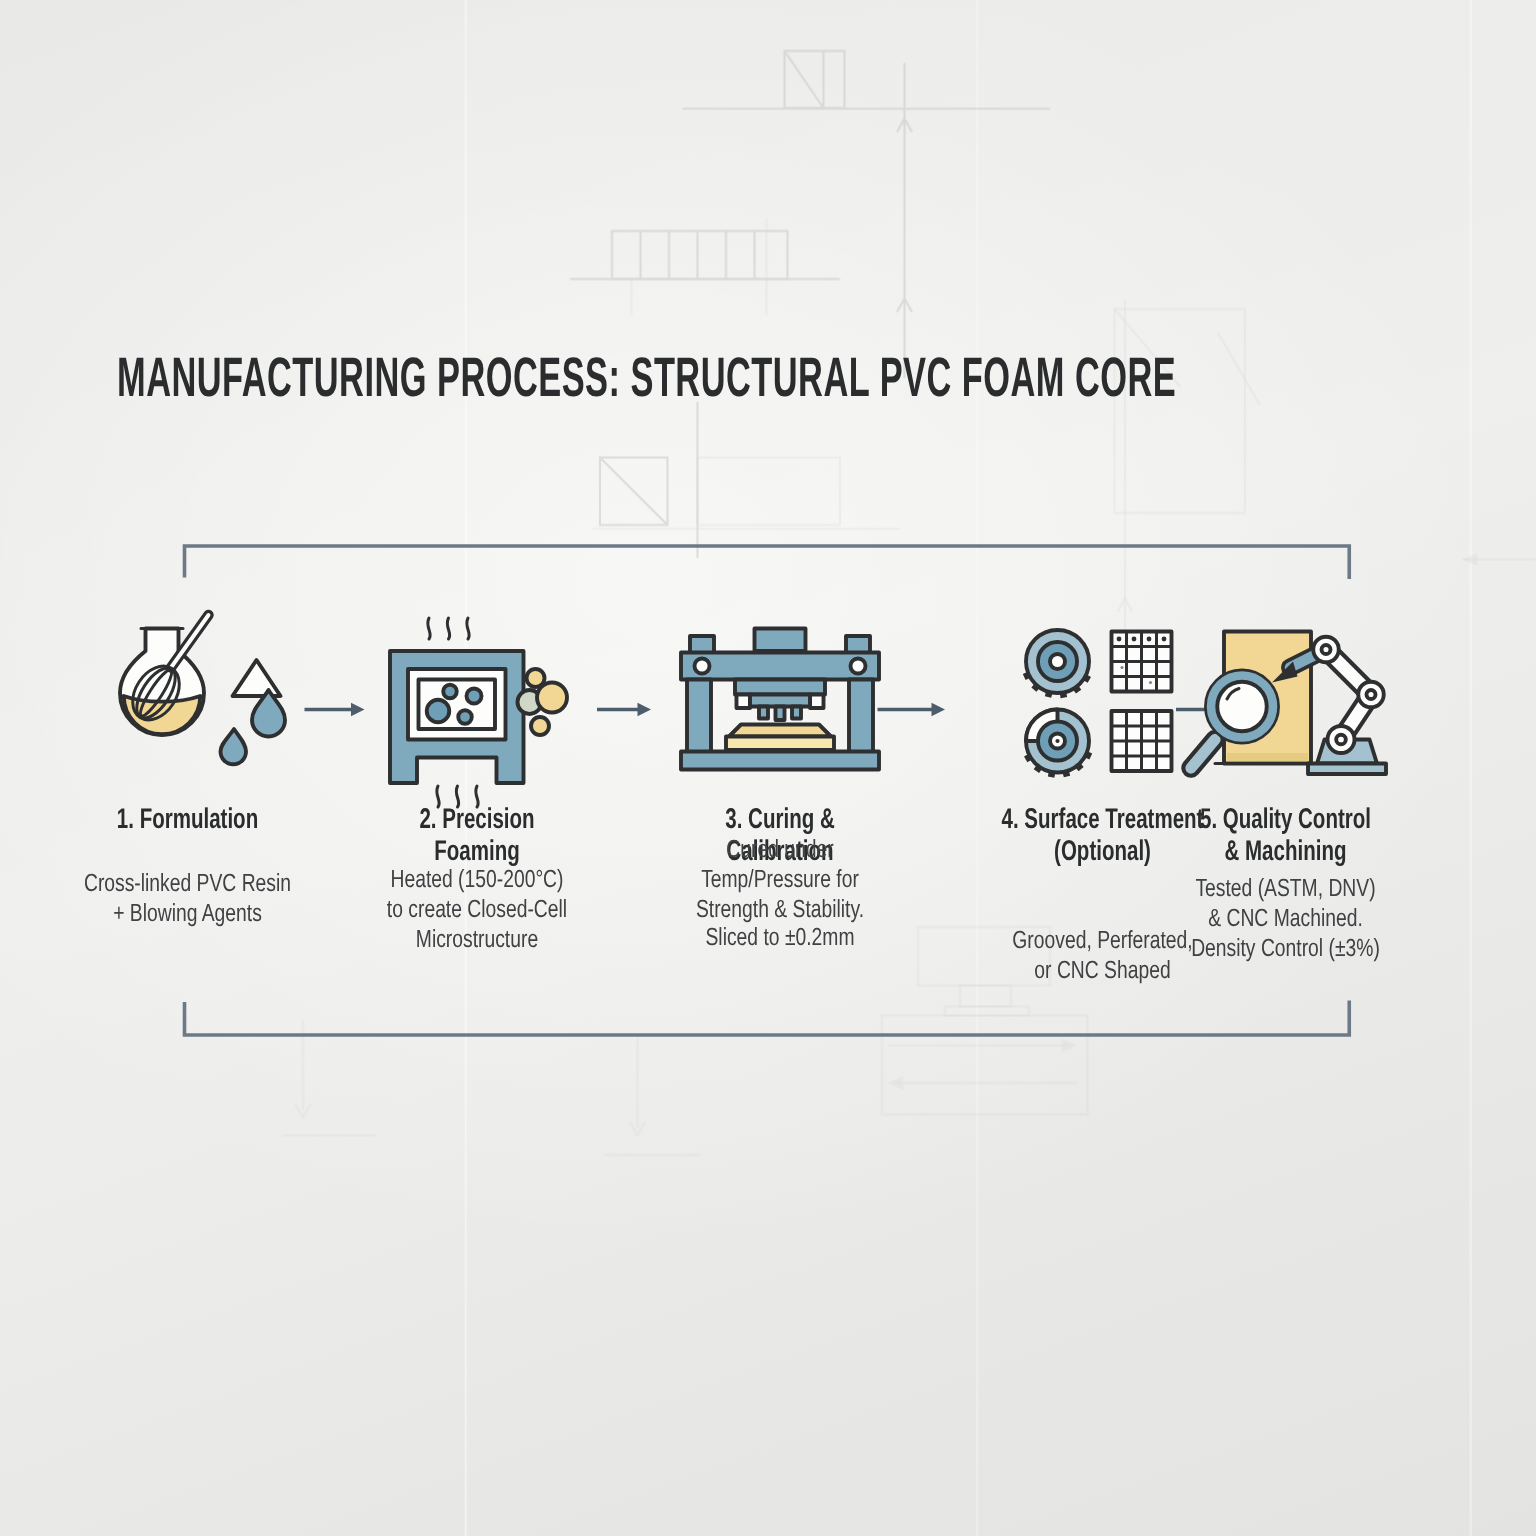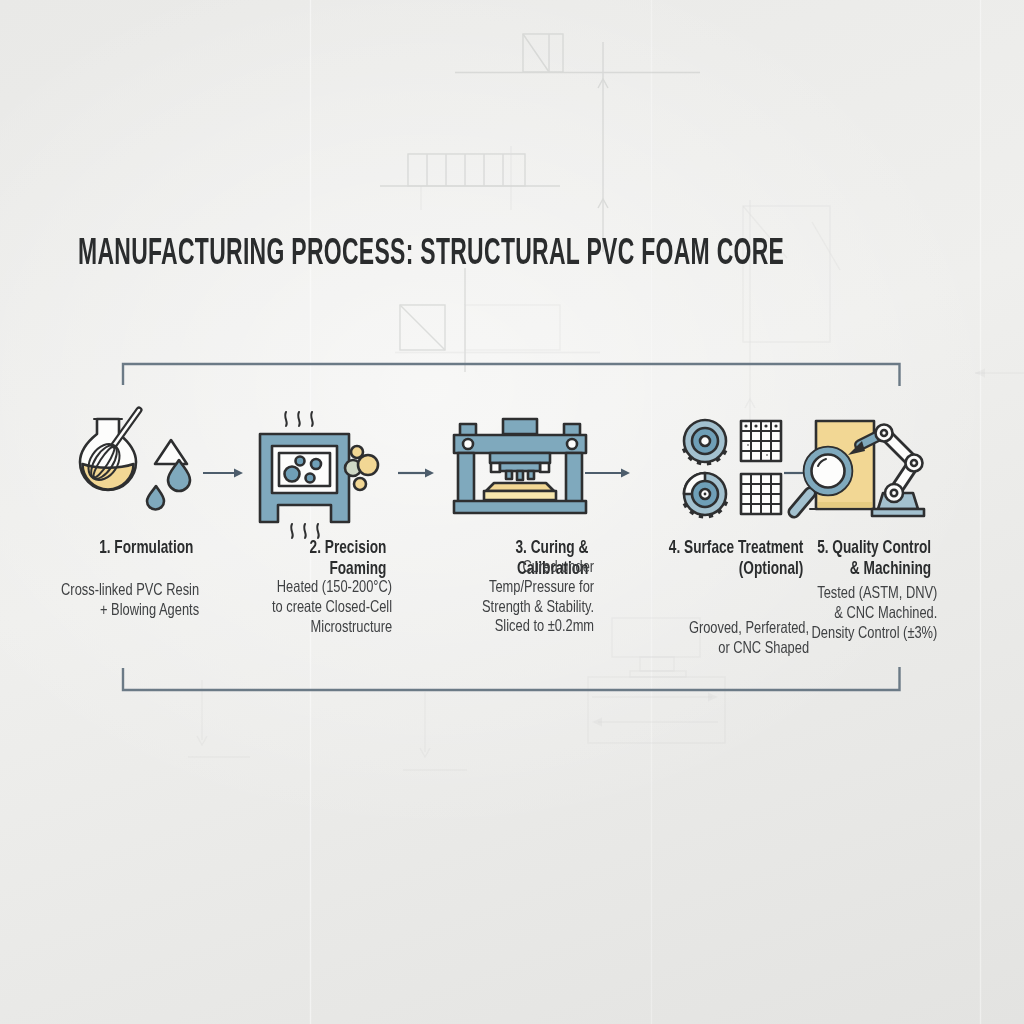--- a/index.html
+++ b/index.html
@@ -17,21 +17,21 @@
   .decor .xfaint{opacity:.32}
   .decor .fillhead{fill:var(--decor);stroke:none;}
   .seam{stroke:#ffffff !important;}
   .overlay{position:absolute;left:0;top:0;z-index:1;pointer-events:none;}
   .title{
     position:absolute;left:78px;top:231px;z-index:2;
     font-size:37px;font-weight:700;color:var(--text-heading);
     letter-spacing:.5px;white-space:nowrap;
     transform:scaleX(.62);transform-origin:left top;
   }
-  .step{position:absolute;top:402px;height:280px;z-index:2;text-align:right;color:var(--text-body);}
+  .step{position:absolute;top:402px;height:280px;z-index:2;text-align:center;color:var(--text-body);}
   .icon-wrap{position:absolute;left:0;right:0;top:0;display:flex;justify-content:center;}
   .label{
     position:absolute;top:134px;left:0;right:0;
     font-size:19px;font-weight:700;line-height:1.12;color:var(--text-heading);
     white-space:pre-line;transform:scaleX(.72);transform-origin:center top;
   }
   .desc{
     position:absolute;left:0;right:0;
     font-size:16.5px;line-height:1.2;white-space:pre-line;
     transform:scaleX(.78);transform-origin:center top;

